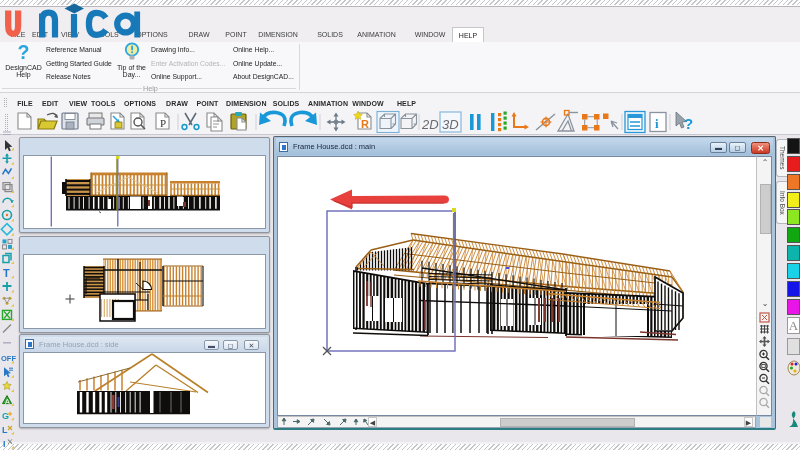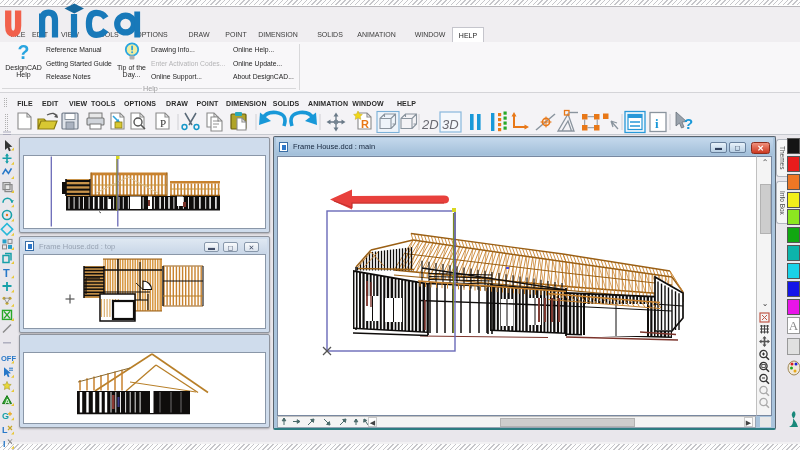--- a/index.html
+++ b/index.html
@@ -340,27 +340,20 @@
     <line x1="41.0" y1="53.8" x2="195.0" y2="53.8" stroke="#0f0d0c" stroke-width="1.4"></line>
     <rect x="123.0" y="44.0" width="2.0" height="6.0" fill="#7c342c"></rect>
     <rect x="158.0" y="46.0" width="3.0" height="5.0" fill="#7c342c"></rect>
     <line x1="74.0" y1="55.5" x2="76.0" y2="57.0" stroke="#555" stroke-width="1"></line>
     <line x1="26.3" y1="0.5" x2="26.3" y2="70.5" stroke="#6a6ab8" stroke-width="1.3"></line>
     <line x1="92.8" y1="0.5" x2="92.8" y2="70.5" stroke="#6a6ab8" stroke-width="1.3"></line>
     <line x1="91.8" y1="2.0" x2="91.8" y2="55.0" stroke="#8a8a28" stroke-width="1.1"></line>
     <rect x="91.0" y="0.0" width="3.5" height="3.0" fill="#d8d820"></rect>
   </svg>
 <div class="cwin" style="top:236px;height:97px">
-    <div class="ctit">
-      <span class="doc" style="left:3px;top:2px"></span>
-      <span style="position:absolute;left:17px">Frame House.dcd : top</span>
-      <span class="cbtn" style="right:48px">▬</span>
-      <span class="cbtn" style="right:29px">◻</span>
-      <span class="cbtn" style="right:8px">✕</span>
-    </div>
     <div class="ccont" style="height:75px"></div>
   </div>
 <svg width="240" height="71" style="position:absolute;left:25px;top:253px">
     <rect x="78.0" y="6.0" width="59.0" height="52.0" fill="#d89a48"></rect>
     <line x1="79.0" y1="6.5" x2="79.0" y2="57.5" stroke="#ffffff" stroke-width="0.9"></line>
     <line x1="81.5" y1="6.5" x2="81.5" y2="57.5" stroke="#ffffff" stroke-width="0.9"></line>
     <line x1="84.0" y1="6.5" x2="84.0" y2="57.5" stroke="#ffffff" stroke-width="0.9"></line>
     <line x1="86.5" y1="6.5" x2="86.5" y2="57.5" stroke="#ffffff" stroke-width="0.9"></line>
     <line x1="89.0" y1="6.5" x2="89.0" y2="57.5" stroke="#ffffff" stroke-width="0.9"></line>
     <line x1="91.5" y1="6.5" x2="91.5" y2="57.5" stroke="#ffffff" stroke-width="0.9"></line>
@@ -431,20 +424,27 @@
     <line x1="61.0" y1="25.0" x2="75.0" y2="25.0" stroke="#0f0d0c" stroke-width="1.2"></line>
     <line x1="61.0" y1="25.0" x2="61.0" y2="41.0" stroke="#0f0d0c" stroke-width="1.2"></line>
     <line x1="110.0" y1="47.0" x2="123.0" y2="47.0" stroke="#0f0d0c" stroke-width="1.1"></line>
     <line x1="123.0" y1="41.0" x2="123.0" y2="57.0" stroke="#0f0d0c" stroke-width="1.1"></line>
     <path d="M 118.0,28.0 a 8.5 8.5 0 0 1 8.5 8.5 l -8.5 0 z" fill="#fff" stroke="#0f0d0c" stroke-width="1.1"></path>
     <line x1="111.0" y1="30.0" x2="118.0" y2="36.5" stroke="#0f0d0c" stroke-width="0.9"></line>
     <line x1="40.5" y1="46.0" x2="49.5" y2="46.0" stroke="#555" stroke-width="1.2"></line>
     <line x1="45.0" y1="41.5" x2="45.0" y2="50.5" stroke="#555" stroke-width="1.2"></line>
   </svg>
 <div class="cwin" style="top:334px;height:94px">
+    <div class="ctit">
+      <span class="doc" style="left:3px;top:2px"></span>
+      <span style="position:absolute;left:17px">Frame House.dcd : side</span>
+      <span class="cbtn" style="right:48px">▬</span>
+      <span class="cbtn" style="right:29px">◻</span>
+      <span class="cbtn" style="right:8px">✕</span>
+    </div>
     <div class="ccont" style="height:72px"></div>
   </div>
 <svg width="240" height="75" style="position:absolute;left:25px;top:350px">
     <line x1="70.0" y1="41.0" x2="127.0" y2="4.0" stroke="#b87f28" stroke-width="1.6"></line>
     <line x1="127.0" y1="4.0" x2="183.0" y2="42.5" stroke="#b87f28" stroke-width="1.6"></line>
     <line x1="101.0" y1="41.0" x2="131.0" y2="15.0" stroke="#b87f28" stroke-width="1.3"></line>
     <line x1="131.0" y1="15.0" x2="173.0" y2="42.5" stroke="#b87f28" stroke-width="1.3"></line>
     <line x1="105.0" y1="32.0" x2="171.0" y2="42.0" stroke="#b87f28" stroke-width="1.0"></line>
     <line x1="55.0" y1="30.0" x2="55.0" y2="40.5" stroke="#c8822e" stroke-width="1.5"></line>
     <line x1="62.0" y1="28.3" x2="62.0" y2="40.5" stroke="#c8822e" stroke-width="1.5"></line>

